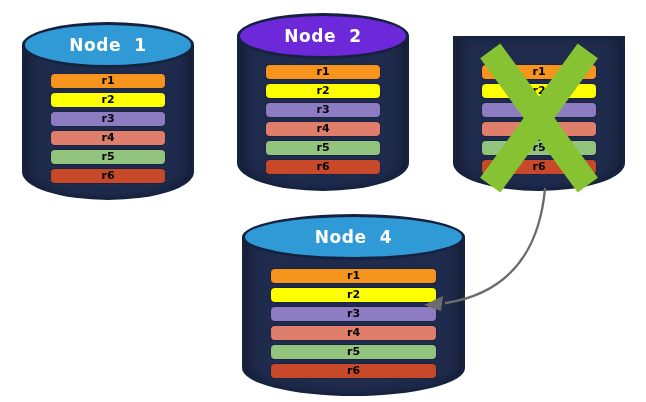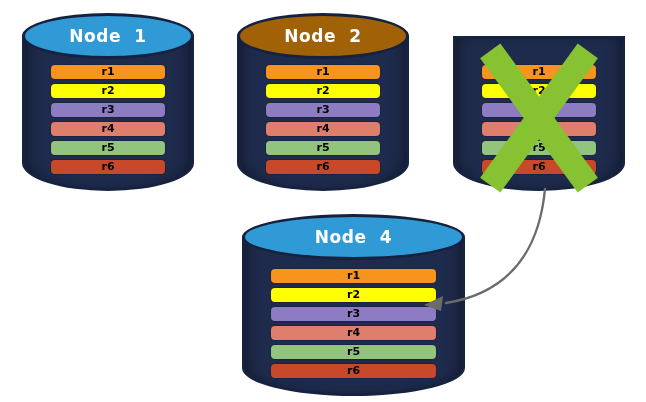--- a/index.html
+++ b/index.html
@@ -33,38 +33,38 @@
   .xs{position:absolute;left:50%;top:50%;width:25px;height:166px;background:#87C232;}
   .xs1{transform:translate(-50%,-50%) rotate(36deg);}
   .xs2{transform:translate(-50%,-50%) rotate(-36deg);}
   .overlay{position:absolute;left:0;top:0;z-index:8;pointer-events:none;}
 </style>
 </head>
 <body>
 
 <div class="canvas">
 
-  <div class="node" style="left:22px;top:13px">
+  <div class="node" style="left:22px;top:22px">
     <div class="cyl-body" style="background: rgb(31, 43, 77);"></div>
     <div class="cyl-top" style="background: rgb(47, 154, 214);">
       <span class="node-title">Node 1</span>
     </div>
     <div class="bars">
       <div class="bar" style="background: rgb(247, 148, 30);">r1</div>
       <div class="bar" style="background: rgb(254, 255, 0);">r2</div>
       <div class="bar" style="background: rgb(142, 124, 195);">r3</div>
       <div class="bar" style="background: rgb(223, 126, 107);">r4</div>
       <div class="bar" style="background: rgb(147, 196, 125);">r5</div>
       <div class="bar" style="background: rgb(200, 73, 42);">r6</div>
     </div>
   </div>
 
   <div class="node" style="left:237px;top:13px">
     <div class="cyl-body" style="background: rgb(31, 43, 77);"></div>
-    <div class="cyl-top" style="background: #a16207;">
+    <div class="cyl-top" style="background: #6d28d9;">
       <span class="node-title">Node 2</span>
     </div>
     <div class="bars">
       <div class="bar" style="background: rgb(247, 148, 30);">r1</div>
       <div class="bar" style="background: rgb(254, 255, 0);">r2</div>
       <div class="bar" style="background: rgb(142, 124, 195);">r3</div>
       <div class="bar" style="background: rgb(223, 126, 107);">r4</div>
       <div class="bar" style="background: rgb(147, 196, 125);">r5</div>
       <div class="bar" style="background: rgb(200, 73, 42);">r6</div>
     </div>

